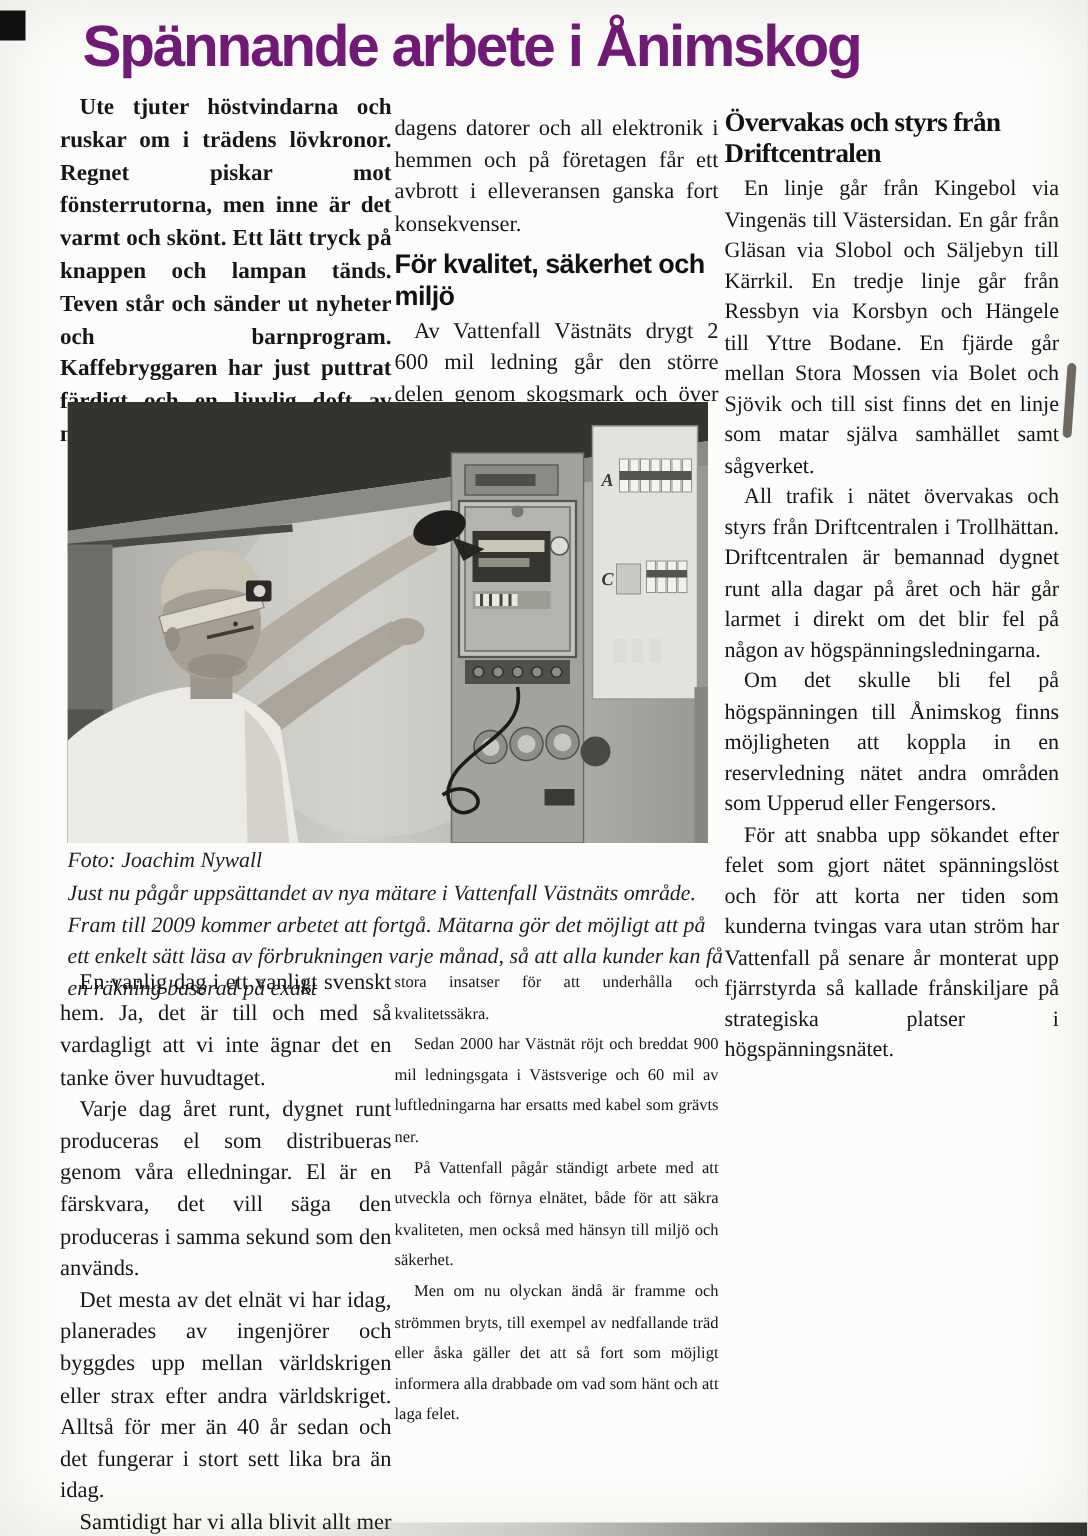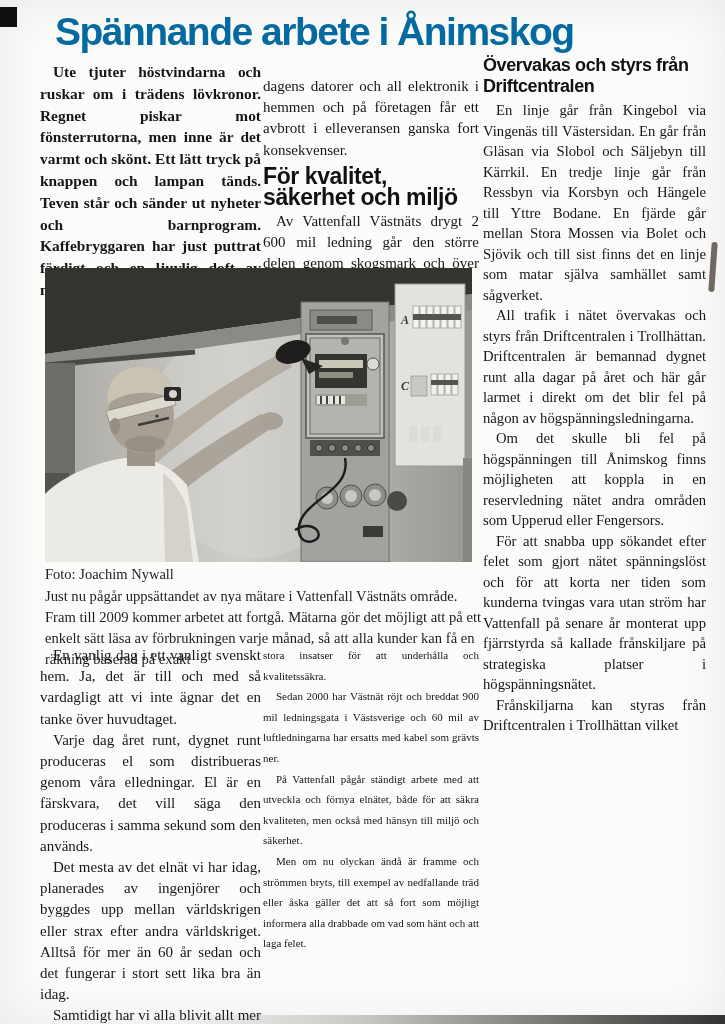--- a/index.html
+++ b/index.html
@@ -5,42 +5,42 @@
   html,body { margin:0; padding:0; background:#e9e9e7; }
   .page {
     position:relative; width:725px; height:1024px; margin:0 auto;
     background:#fcfcfa; overflow:hidden;
     font-family:"Liberation Serif", serif; color:#161616;
     box-shadow: inset 0 0 50px rgba(130,128,122,0.16);
   }
   .headline {
     position:absolute; left:55px; top:10px; margin:0; width:600px;
     font-family:"Liberation Sans", sans-serif; font-weight:bold;
-    font-size:39px; letter-spacing:-1.5px; color:#0369a1; white-space:nowrap;
+    font-size:39px; letter-spacing:-1.5px; color:#701a75; white-space:nowrap;
   }
   .col { position:absolute; text-align:justify; hyphens:manual; }
   .col p { margin:0; text-indent:13px; }
   .flush-first p:first-child { text-indent:0; }
   .subhead {
     font-family:"Liberation Sans", sans-serif; font-weight:bold;
     letter-spacing:-0.4px; text-align:left; color:#111;
-    font-size:23px; line-height:21px; margin:5px 0 3px; text-indent:0;
+    font-size:18px; line-height:21px; margin:5px 0 3px; text-indent:0;
   }
   .col1-lead { left:40px; top:61px; width:221px; font-weight:bold; font-size:15.4px; line-height:21.8px; }
   .col2-top  { left:263px; top:76px; width:216px; font-size:15px; line-height:21.2px; }
   .col3      { left:483px; top:55px; width:223px; font-size:14.7px; line-height:20.5px; }
-  .col3 .subhead:first-child { margin-top:0; font-size:18px; }
+  .col3 .subhead:first-child { margin-top:16px; font-size:18px;font-family:Liberation Serif, serif; }
   .col1-lower{ left:40px;  top:645px; width:221px; font-size:15px; line-height:21.2px; }
   .col2-lower{ left:263px; top:645px; width:216px; font-size:11px; line-height:20.6px; }
   .photo-figure {
     position:absolute; left:45px; top:268px; width:427px; height:294px;
     background:#b9b8b4; overflow:hidden;
   }
   .photo-figure svg { display:block; }
-  .caption { position:absolute; left:45px; top:566px; width:437px; color:#1e1e1c; }
+  .caption { position:absolute; left:45px; top:566px; width:437px; font-style:italic; color:#1e1e1c; }
   .credit { margin:0 0 3px; font-size:14.5px; }
   .caption-text { margin:0; font-size:14.6px; line-height:21px; }
   .corner-mark { position:absolute; left:0; top:7px; width:17px; height:20px; background:#101010; }
   .edge-mark {
     position:absolute; left:710px; top:242px; width:6px; height:50px;
     background:#4e463c; border-radius:4px; transform:rotate(4deg); opacity:0.8;
   }
   .bottom-shadow {
     position:absolute; left:0; bottom:0; width:725px; height:9px;
     background:linear-gradient(to right, rgba(0,0,0,0) 0%, rgba(0,0,0,0) 24%,
@@ -72,21 +72,20 @@
 
   <div class="col col3">
     <h2 class="subhead">Övervakas och styrs från Driftcentralen</h2>
     <div>
         <p>En linje går från Kingebol via Vingenäs till Västersidan. En går från Gläsan via Slobol och Säljebyn till Kärrkil. En tredje linje går från Ressbyn via Korsbyn och Hängele till Yttre Bodane. En fjärde går mellan Stora Mossen via Bolet och Sjövik och till sist finns det en linje som matar själva samhället samt sågverket.</p>
         <p>All trafik i nätet övervakas och styrs från Driftcentralen i Trollhättan. Driftcentralen är bemannad dygnet runt alla dagar på året och här går larmet i direkt om det blir fel på någon av högspänningsledningarna.</p>
         <p>Om det skulle bli fel på högspänningen till Ånimskog finns möjligheten att koppla in en reservledning nätet andra områden som Upperud eller Fengersors.</p>
       </div>
     <div>
         <p>För att snabba upp sökandet efter felet som gjort nätet spänningslöst och för att korta ner tiden som kunderna tvingas vara utan ström har Vattenfall på senare år monterat upp fjärrstyrda så kallade frånskiljare på strategiska platser i högspänningsnätet.</p>
-        <p>Frånskiljarna kan styras från Driftcentralen i Trollhättan vilket</p>
       </div>
   </div>
 
   <figure class="photo-figure" style="margin:0">
     <svg width="427" height="294" viewBox="0 0 427 294">
 
       <defs>
         <linearGradient id="wallg" x1="0" y1="0" x2="1" y2="0">
           <stop offset="0" stop-color="#a9a8a3"></stop>
           <stop offset="0.45" stop-color="#cfcec9"></stop>
@@ -191,21 +190,21 @@
   </figure>
 
   <div class="caption">
     <p class="credit">Foto: Joachim Nywall</p>
     <p class="caption-text">Just nu pågår uppsättandet av nya mätare i Vattenfall Västnäts område. Fram till 2009 kommer arbetet att fortgå. Mätarna gör det möjligt att på ett enkelt sätt läsa av förbrukningen varje månad, så att alla kunder kan få en räkning baserad på exakt</p>
   </div>
 
   <div class="col col1-lower">
       <p>En vanlig dag i ett vanligt svenskt hem. Ja, det är till och med så vardagligt att vi inte ägnar det en tanke över huvudtaget.</p>
       <p>Varje dag året runt, dygnet runt produceras el som distribueras genom våra elledningar. El är en färskvara, det vill säga den produceras i samma sekund som den används.</p>
-      <p>Det mesta av det elnät vi har idag, planerades av ingenjörer och byggdes upp mellan världskrigen eller strax efter andra världskriget. Alltså för mer än 60 år sedan och det fungerar i stort sett lika bra än idag.</p>
+      <p>Det mesta av det elnät vi har idag, planerades av ingenjörer och byggdes upp mellan världskrigen eller strax efter andra världskriget. Alltså för mer än 40 år sedan och det fungerar i stort sett lika bra än idag.</p>
       <p>Samtidigt har vi alla blivit allt mer beroende av att det fungerar. Med</p>
     </div>
   <div class="col col2-lower flush-first">
       <p>stora insatser för att underhålla och kvalitetssäkra.</p>
       <p>Sedan 2000 har Västnät röjt och breddat 900 mil ledningsgata i Västsverige och 60 mil av luftledningarna har ersatts med kabel som grävts ner.</p>
       <p>På Vattenfall pågår ständigt arbete med att utveckla och förnya elnätet, både för att säkra kvaliteten, men också med hänsyn till miljö och säkerhet.</p>
       <p>Men om nu olyckan ändå är framme och strömmen bryts, till exempel av nedfallande träd eller åska gäller det att så fort som möjligt informera alla drabbade om vad som hänt och att laga felet.</p>
     </div>
 
   <div class="edge-mark"></div>

